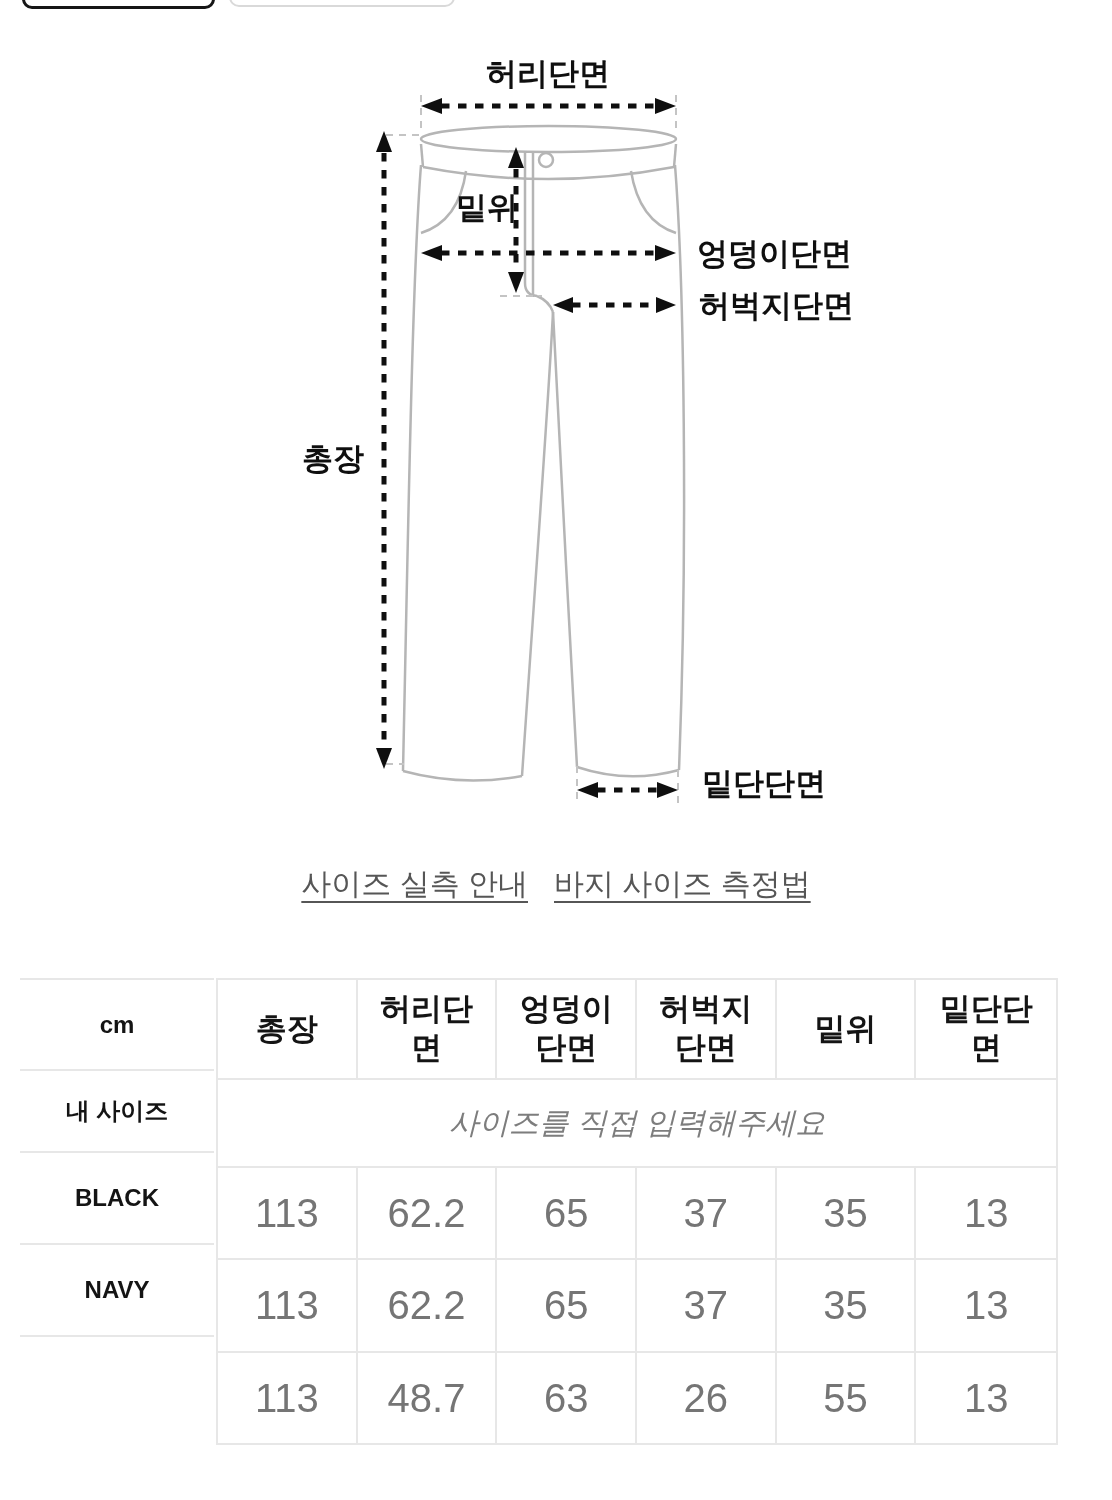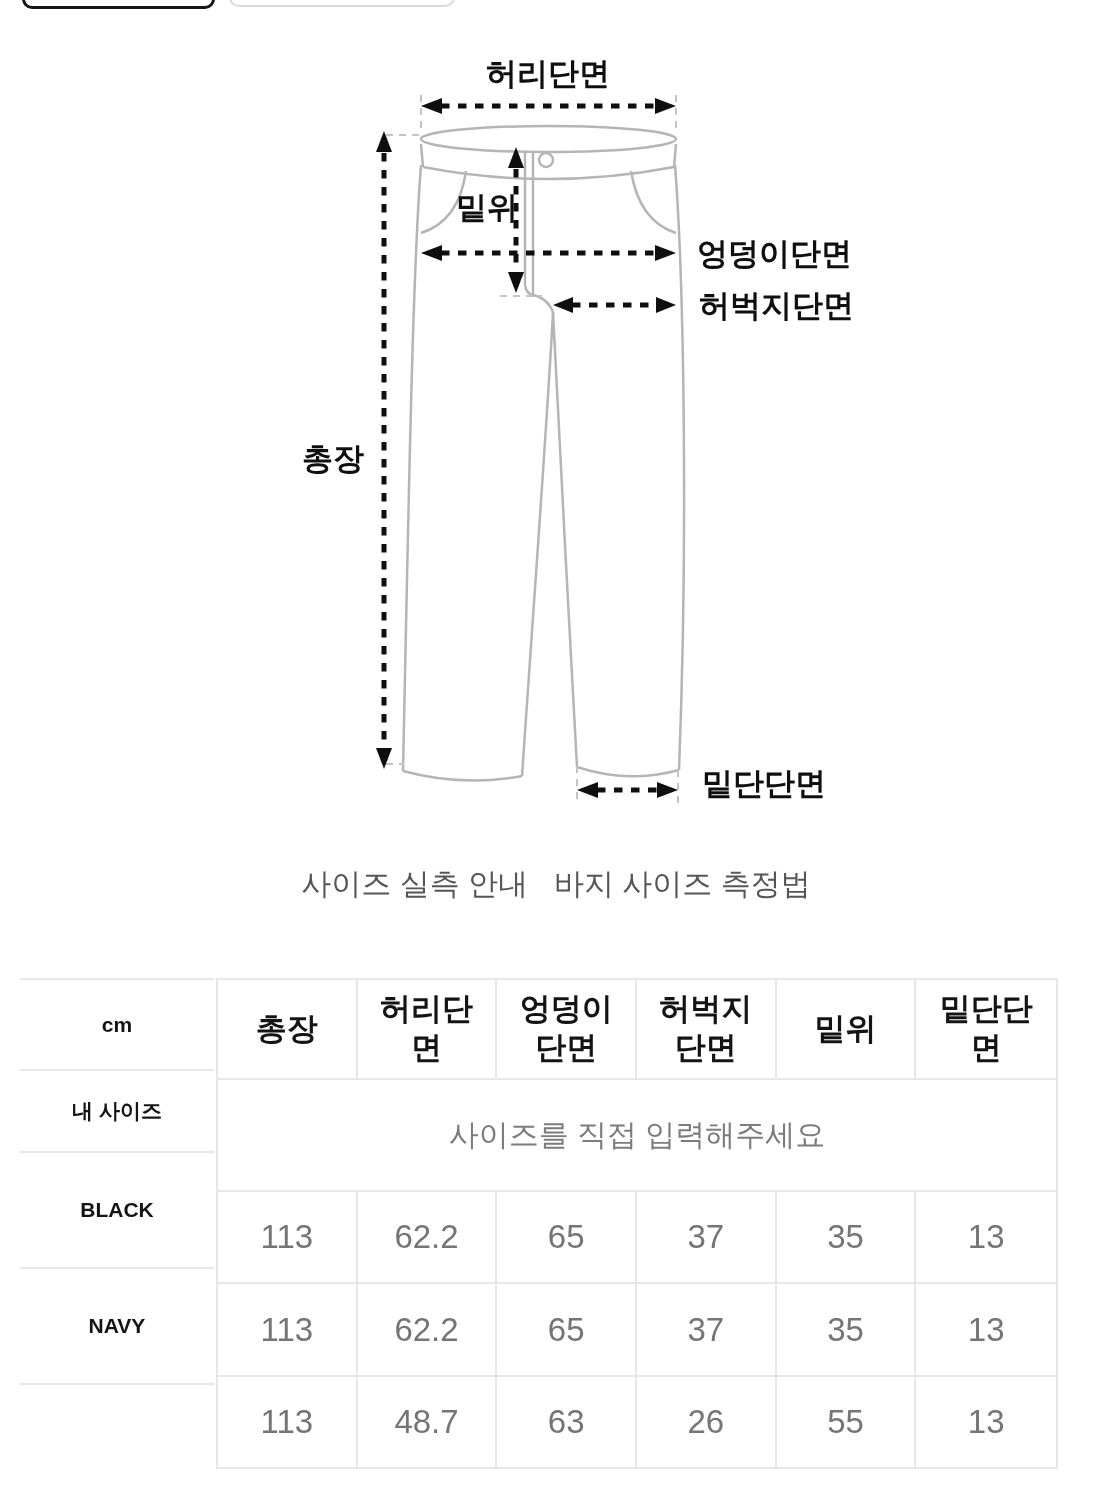--- a/index.html
+++ b/index.html
@@ -16,38 +16,38 @@
   
   #diagram { position:absolute; left:0; top:0; width:1112px; height:850px; }
   .pants { stroke:#b5b5b5; stroke-width:2.5; fill:none; }
   .guide { stroke:#c4c4c4; stroke-width:2; fill:none; stroke-dasharray:7 6; }
   .marrow { stroke:#0f0f0f; stroke-width:5; fill:none; stroke-dasharray:8.5 8.5; }
   .ahead { fill:#0f0f0f; stroke:none; }
   .dlabel { fill:#0f0f0f; font-family:"Liberation Sans", sans-serif; font-size:31px; font-weight:700; }
 
   
   #size-links { position:absolute; top:864px; left:0; width:100%; display:flex; justify-content:center; gap:26px; }
-  #size-links a { font-size:30px; color:#565656; text-underline-offset:7px; text-decoration-thickness:2px; cursor:pointer;text-align:center; }
+  #size-links a { font-size:30px; color:#565656; text-decoration:underline; text-underline-offset:7px; text-decoration-thickness:2px; cursor:pointer;text-align:center; }
 
   
   #size-table { position:absolute; left:20px; top:978px; width:1038px; display:flex; align-items:flex-start; }
   .tbl-label-col { width:194px; flex:none; border-top:2px solid var(--line); }
   .lbl-cell { display:flex; align-items:center; justify-content:center; border-bottom:2px solid var(--line);
-              font-weight:700; font-size:21px; color:var(--ink); background:#fff; }
-  .lbl-h1 { height:91px; } .lbl-h2 { height:82px; } .lbl-h3 { height:116px; }
+              font-weight:700; font-size:24px; color:var(--ink); background:#fff; }
+  .lbl-h1 { height:91px; } .lbl-h2 { height:82px; } .lbl-h3 { height:92px; }
 
   .tbl-data { flex:1; margin-left:2px; border-top:2px solid var(--line); border-left:2px solid var(--line);
               border-right:2px solid var(--line); display:grid; grid-template-columns:repeat(6,1fr); background:#fff; }
   .hd-cell { height:100px; border-bottom:2px solid var(--line); border-right:2px solid var(--line);
              display:flex; align-items:center; justify-content:center; text-align:center;
              font-weight:700; font-size:31px; color:var(--ink); line-height:1.25; padding:0 8px; }
-  .merged-cell { grid-column:1 / -1; height:112px; border-bottom:2px solid var(--line);
-                 display:flex; align-items:center; justify-content:center; font-size:30px; color:#7d7d7d; cursor:pointer; }
+  .merged-cell { grid-column:1 / -1; height:88px; border-bottom:2px solid var(--line);
+                 display:flex; align-items:center; justify-content:center; font-size:30px; color:#7d7d7d; cursor:pointer;font-style:italic; }
   .val-cell { height:92px; border-bottom:2px solid var(--line); border-right:2px solid var(--line);
-              display:flex; align-items:center; justify-content:center; font-size:33px; color:var(--val); }
+              display:flex; align-items:center; justify-content:center; font-size:40px; color:var(--val); }
   .row-navy { height:93px; }
   .last { border-right:none; }
 </style>
 </head>
 <body>
 
 <div id="screen">
 
   <div class="tab" id="tab-left"></div>
   <div class="tab" id="tab-right"></div>

